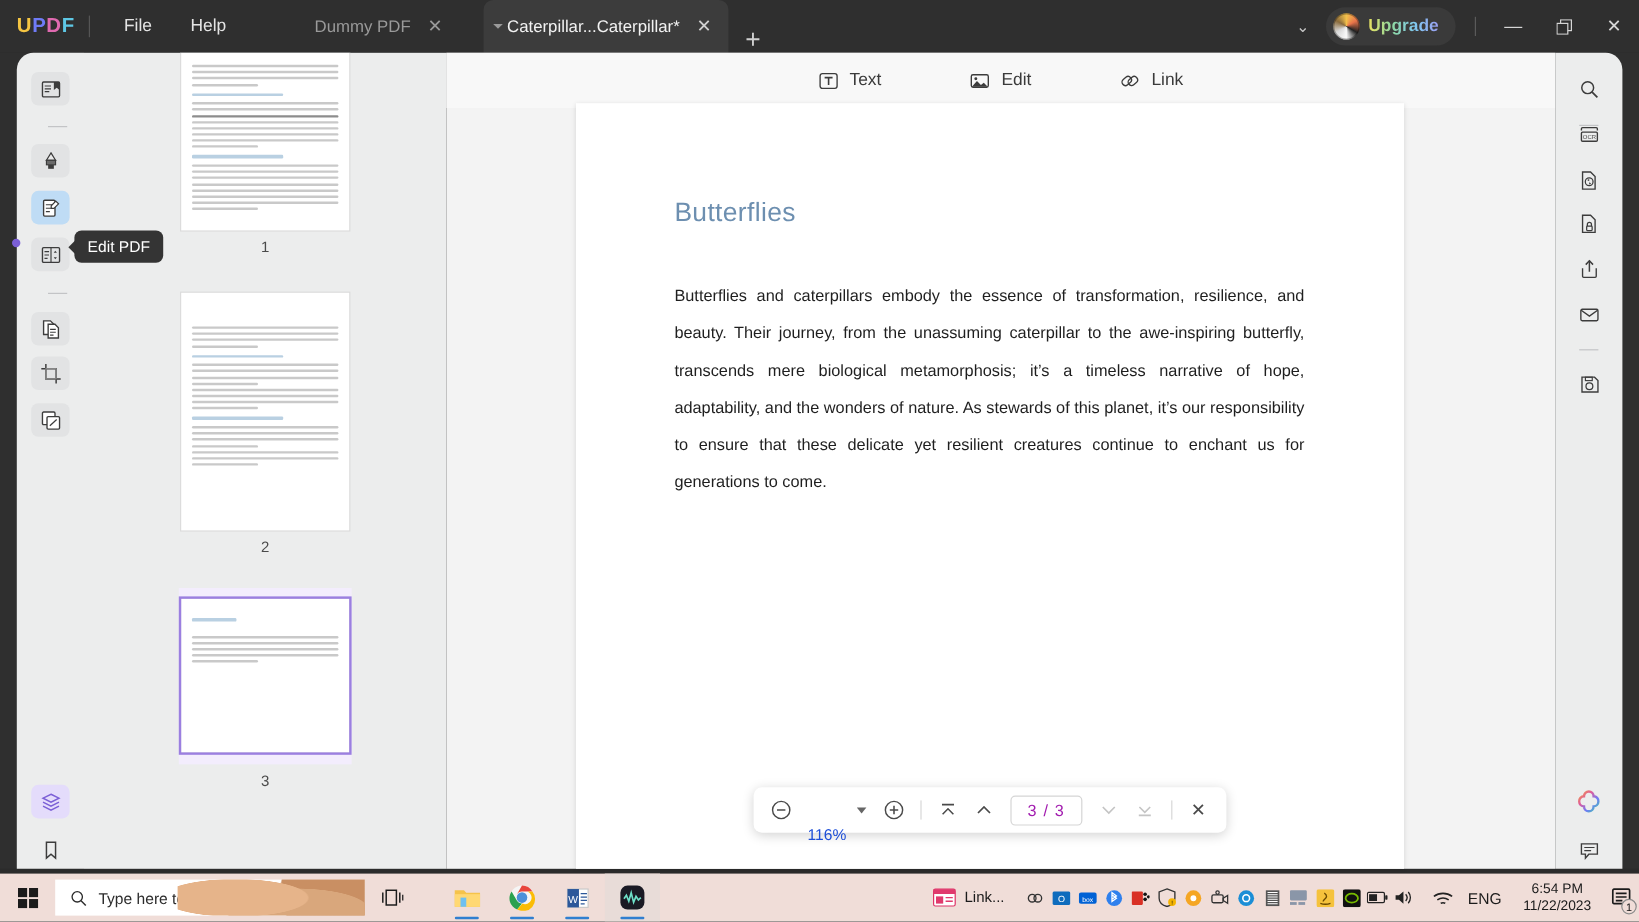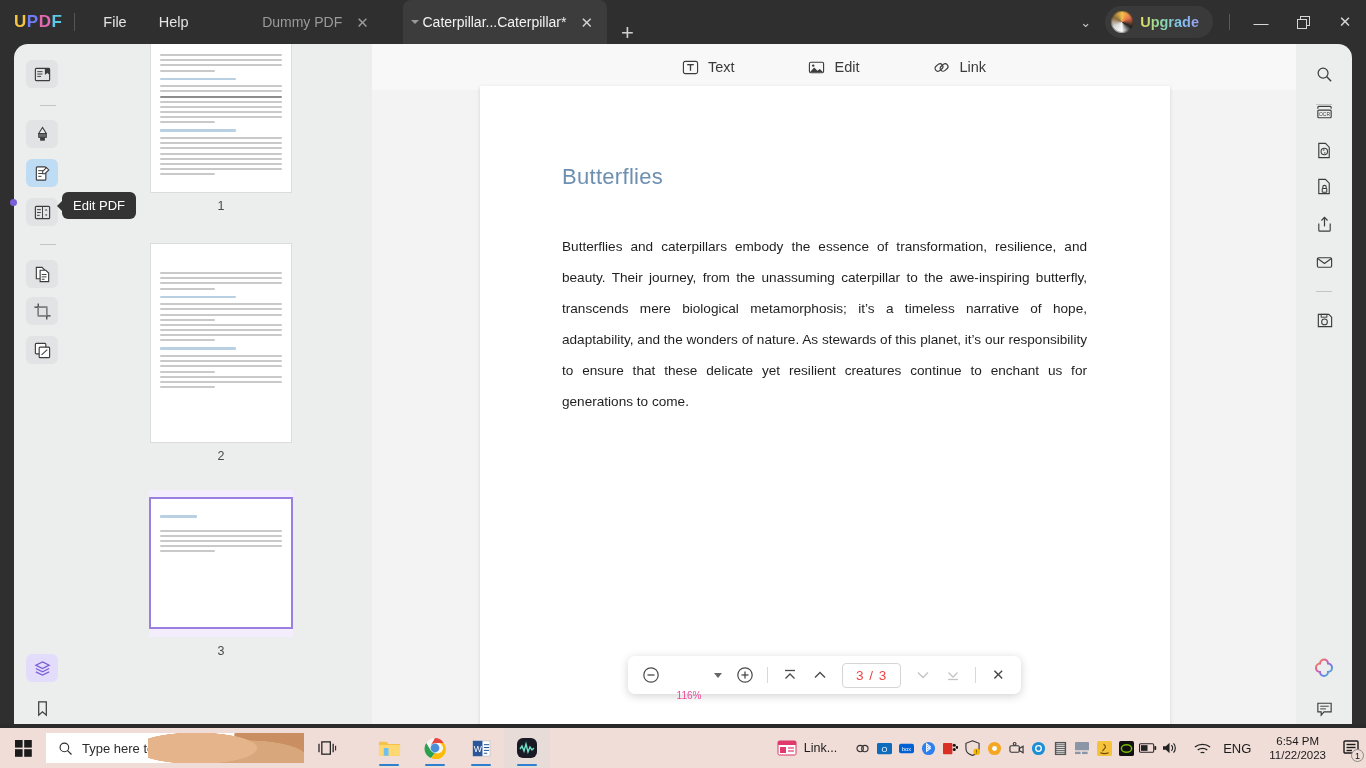--- a/index.html
+++ b/index.html
@@ -146,26 +146,26 @@
 
   
   .floatbar{
     position:absolute; left:628px; top:656px; height:38px;
     background:#fff; border-radius:7px; box-shadow:0 2px 10px rgba(0,0,0,.18);
     display:flex; align-items:center; padding:0 10px; gap:4px;
   }
   .fb{ width:26px;height:26px;display:flex;align-items:center;justify-content:center;
        color:#4a4a4a; border-radius:4px; }
   .fb.dis{ color:#c4c4c4; }
-  .zoomval{ font-size:10px; color:#ec4899; padding:0 5px; min-width:42px; text-align:center;margin-top:40px;}
+  .zoomval{ font-size:13px; color:#1d4ed8; padding:0 5px; min-width:42px; text-align:center;margin-top:40px;}
   .zcaret{ width:0;height:0;border-left:4px solid transparent;border-right:4px solid transparent;
            border-top:5px solid #666; margin-right:6px; }
   .fsep{ width:1px;height:16px;background:#d8d8d8; margin:0 5px; }
   .pagebox{
-    border:1px solid #d5d5d5; border-radius:4px; font-size:13.5px; color:#ef4444;
+    border:1px solid #d5d5d5; border-radius:4px; font-size:13.5px; color:#a21caf;
     padding:4px 13px; margin:0 5px; letter-spacing:1px;
   }
 
   
   .rrail{
     position:absolute; left:1296px; top:44px; width:70px; height:680px;
     background:#2f2f2f;
   }
   .rrail-inner{
     position:absolute; left:0; top:0; width:56px; height:680px;

